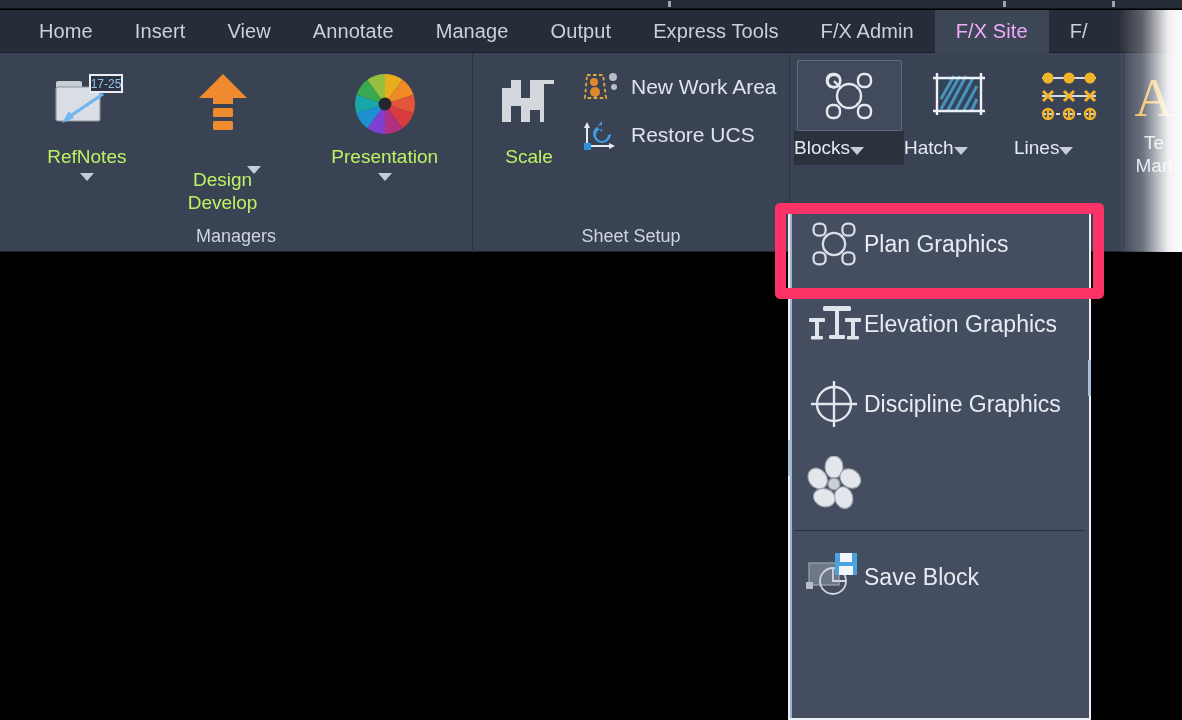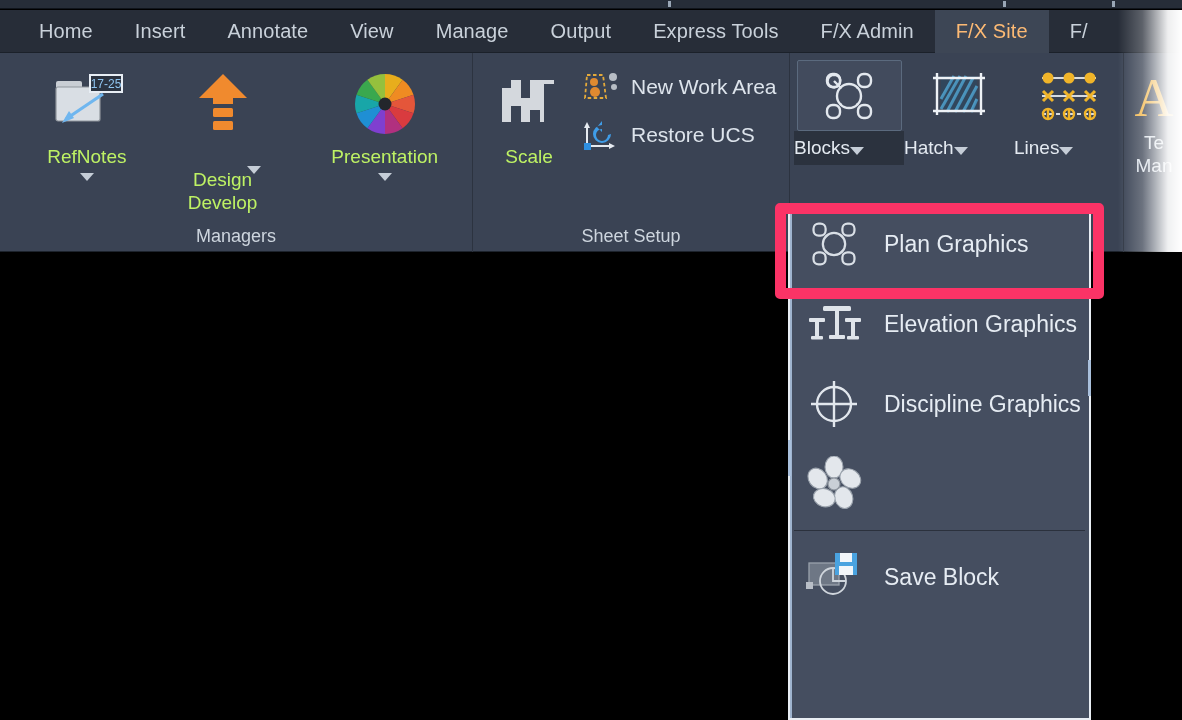--- a/index.html
+++ b/index.html
@@ -54,21 +54,21 @@
     align-items: center;
     padding: 0 21px;
     color: #c9d1da;
     font-size: 20px;
     letter-spacing: 0.1px;
     white-space: nowrap;
     cursor: default;
   }
   .tab.active {
     background: #3d4655;
-    color: #fdba74;
+    color: #f0abfc;
   }
   .tab.clipped { color: #c9d1da; }
 
   
   .ribbon {
     position: absolute;
     left: 0; top: 53px;
     width: 1182px; height: 199px;
     background: #3a4354;
     border-bottom: 1px solid #1d232c;
@@ -201,21 +201,21 @@
     height: 80px;
     padding-left: 14px;
     cursor: default;
   }
   .fly-item .ico {
     width: 60px; height: 60px;
     display: flex; align-items: center; justify-content: center;
     flex: 0 0 60px;
   }
   .fly-item .lbl {
-    margin-left: 20px;
+    margin-left: 0;
     color: #e6ecf3;
     font-size: 23px;
     white-space: nowrap;
   }
   .fly-sep {
     height: 1px;
     background: #2b313d;
     margin: 6px 4px 6px 4px;
   }
   .fly-edge-l {
@@ -292,24 +292,24 @@
 
   <div class="tabstrip">
     <div class="tabs">
       <div class="tab">
           <span>Home</span>
         </div>
       <div class="tab">
           <span>Insert</span>
         </div>
       <div class="tab">
+          <span>View</span>
+        </div>
+      <div class="tab">
           <span>Annotate</span>
-        </div>
-      <div class="tab">
-          <span>View</span>
         </div>
       <div class="tab">
           <span>Manage</span>
         </div>
       <div class="tab">
           <span>Output</span>
         </div>
       <div class="tab">
           <span>Express Tools</span>
         </div>

